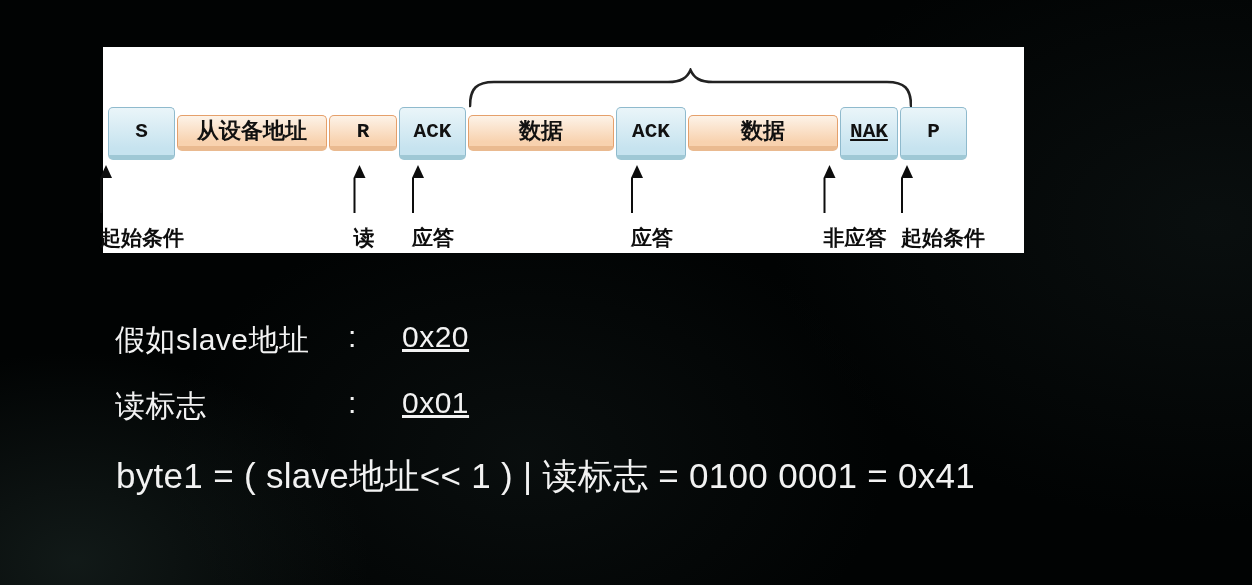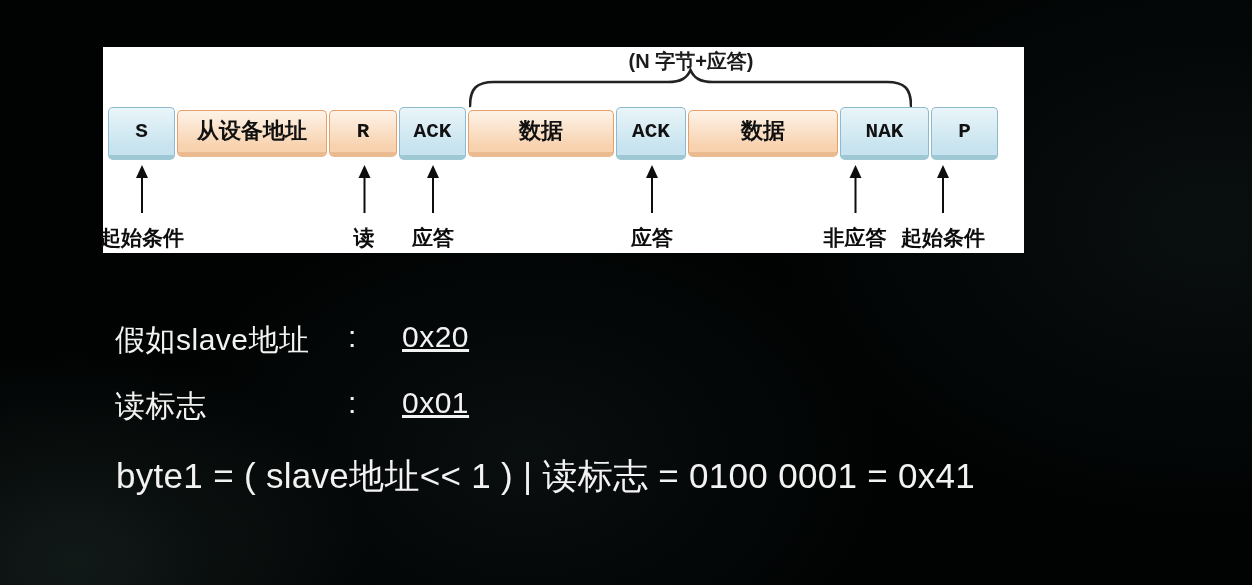--- a/index.html
+++ b/index.html
@@ -54,36 +54,35 @@
     color: #111;
     white-space: nowrap;
   }
   .box.blue {
     height: 53px;
     background: linear-gradient(to bottom, var(--blue-top), var(--blue-bottom) 86%);
     border: 1px solid var(--blue-border);
     border-bottom: 5px solid var(--blue-shadow);
   }
   .box.orange {
-    height: 47px;
+    height: 36px;
     background: linear-gradient(to bottom, var(--orange-top), var(--orange-bottom) 86%);
     border: 1px solid var(--orange-border);
     border-bottom: 5px solid var(--orange-shadow);
   }
   .box .cn { font-size: 22px; font-family: "Liberation Sans", sans-serif; }
   .box .mono { font-size: 21px; font-family: "Liberation Mono", "DejaVu Sans Mono", monospace; }
 
   
   .callout {
     position: absolute;
     top: 118px;
     transform: translateX(-50%);
     display: flex;
     flex-direction: column;
-    align-items: center;
   }
   .arrow-head {
     width: 0; height: 0;
     border-left: 6px solid transparent;
     border-right: 6px solid transparent;
     border-bottom: 13px solid #0d0d0d;
   }
   .arrow-shaft {
     width: 2px; height: 35px;
     background: #0d0d0d;
@@ -116,21 +115,20 @@
     font-size: 35px;
     letter-spacing: 0.3px;
     white-space: nowrap;
   }
 </style>
 </head>
 <body>
 
 <div class="panel">
 
-  <div class="brace-label">(N 字节+应答)</div>
 
   <svg class="brace-svg" viewBox="0 0 443 40" xmlns="http://www.w3.org/2000/svg">
     <path d="M1,38 C1,20 8,14 25,14 L199,14 C212,14 218,10 221.5,2 C225,10 231,14 244,14 L418,14 C435,14 442,20 442,38" fill="none" stroke="#222222" stroke-width="2.6" stroke-linecap="round"></path>
   </svg>
 
   <div class="box-row" id="box-row">
       <div class="box blue" style="width: 67px;">
         <span class="mono">S</span>
       </div>
       <div class="box orange" style="width: 150px;">
@@ -144,21 +142,21 @@
       </div>
       <div class="box orange" style="width: 146px;">
         <span class="cn">数据</span>
       </div>
       <div class="box blue" style="width: 70px;">
         <span class="mono">ACK</span>
       </div>
       <div class="box orange" style="width: 150px;">
         <span class="cn">数据</span>
       </div>
-      <div class="box blue" style="width: 89px;">
+      <div class="box blue" style="width: 58px; text-decoration: underline;">
         <span class="mono">NAK</span>
       </div>
       <div class="box blue" style="width: 67px;">
         <span class="mono">P</span>
       </div>
     </div>
 
   <div id="callouts">
       <div class="callout" style="left: 39px;">
         <div class="arrow-head"></div>

